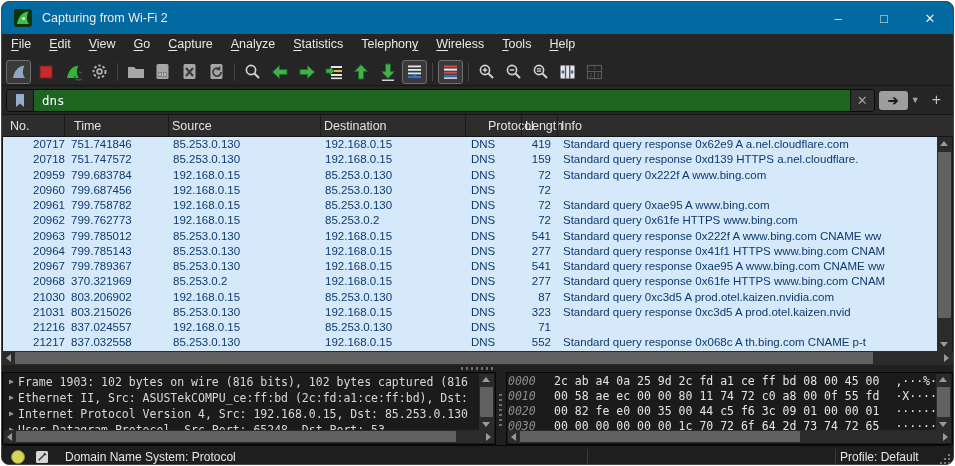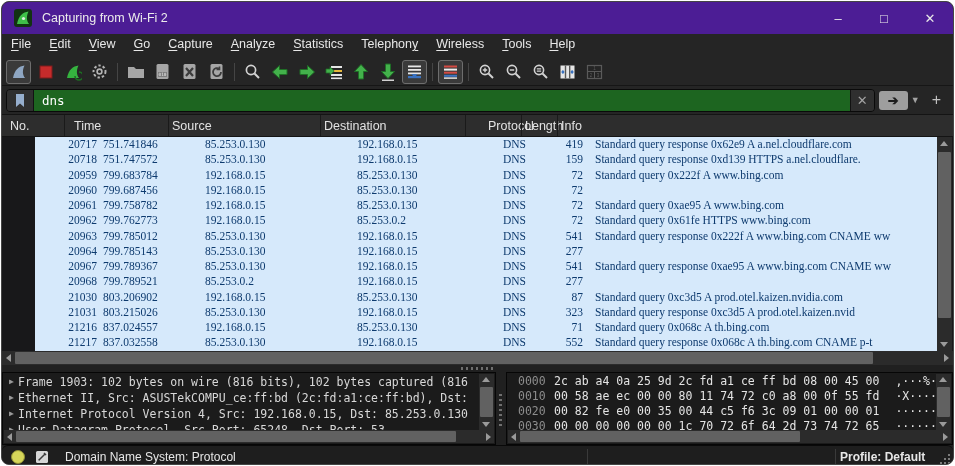--- a/index.html
+++ b/index.html
@@ -1,20 +1,20 @@
 <!DOCTYPE html>
 <html><head>
 <meta charset="utf-8">
 <style>
   html,body{margin:0;padding:0;background:#ffffff;font-family:"Liberation Sans",sans-serif;}
   *{box-sizing:border-box;}
   .window{position:relative;width:953px;height:464px;margin:1px;background:#202020;
     border:1px solid #454545;border-radius:8px;overflow:hidden;}
   
-  .titlebar{height:32px;background:#4c1d95;display:flex;align-items:center;}
+  .titlebar{height:32px;background:#0369a1;display:flex;align-items:center;}
   .app-icon{width:18px;height:18px;margin:0 10px 0 12px;}
   .title-text{color:#ececec;font-size:12.5px;}
   .win-controls{margin-left:auto;display:flex;height:100%;}
   .win-btn{width:46px;height:100%;display:flex;align-items:center;justify-content:center;
     color:#e8e8e8;font-size:13px;}
   
   .menubar{height:24px;background:#252525;display:flex;align-items:flex-start;}
   .menu-item{padding:3px 9px;color:#e8e8e8;font-size:12.5px;white-space:nowrap;}
   .menu-item u{text-underline-offset:2px;}
   
@@ -43,21 +43,21 @@
   .colheaders{position:relative;height:23px;background:#2d2d2d;border-top:1px solid #141414;
     border-bottom:1px solid #141414;color:#e2e2e2;font-size:12.5px;}
   .colheaders span{position:absolute;top:4px;white-space:nowrap;}
   .h-no{left:8px;}.h-time{left:72px;}.h-src{left:170px;}.h-dst{left:322px;}
   .h-proto{left:486px;}.h-len{left:523px;}.h-info{left:559px;}
   .hsep{position:absolute;top:0;bottom:0;width:1px;background:#1a1a1a;}
   
   .listwrap{position:relative;height:214px;background:#18181a;}
   .rows{position:absolute;left:1px;top:0;right:16px;bottom:0;overflow:hidden;}
   .prow{position:relative;height:15.28px;line-height:15.4px;background:#d6e9fb;color:#0d3a6e;
-    font-family:Liberation Serif, serif;font-size:11.5px;white-space:nowrap;margin-left:32px;}
+    font-family:Liberation Sans, sans-serif;font-size:11.5px;white-space:nowrap;}
   .prow span{position:absolute;top:0;}
   .c-no{left:0;width:62px;text-align:right;}
   .c-time{left:68px;}.c-src{left:170px;}.c-dst{left:322px;}.c-proto{left:468px;}
   .c-len{left:490px;width:58px;text-align:right;}
   .c-info{left:560px;right:2px;overflow:hidden;}
   
   .vscroll{position:absolute;right:1px;top:0;width:15px;bottom:0;background:#2b2b2b;}
   .hscroll{position:relative;height:14px;background:#2b2b2b;}
   .sb-thumb{position:absolute;background:#616161;border-radius:1px;}
   .tri{width:0;height:0;position:absolute;}
@@ -76,35 +76,35 @@
   .bottom{display:flex;height:73px;}
   .pane{position:relative;background:#1b1b1b;border:1px solid #060606;}
   .pane-left{width:494px;}
   .pane-right{flex:1;}
   .pane-rows{position:absolute;left:1px;top:1px;right:16px;bottom:14px;overflow:hidden;}
   .drow{height:16px;line-height:16px;display:flex;align-items:center;color:#d8d8d8;
     font-family:"DejaVu Sans Mono",monospace;font-size:11.5px;white-space:nowrap;}
   .drow .arrow{color:#9a9a9a;font-size:8px;width:14px;padding-left:5px;flex:none;}
   .hrow{height:15px;line-height:15px;display:flex;color:#e4e4e4;
     font-family:"DejaVu Sans Mono",monospace;font-size:11.5px;white-space:nowrap;}
-  .hrow .off{color:#8d8d8d;width:40px;padding-left:10px;flex:none;}
+  .hrow .off{color:#8d8d8d;width:40px;flex:none;font-style:italic;}
   .hrow .hex{flex:none;margin-left:6px;}
   .hrow .ascii{margin-left:16px;overflow:hidden;}
   .pane .vscroll{top:1px;bottom:14px;}
   .pane .hscroll{position:absolute;left:1px;right:1px;bottom:1px;}
   
   .statusbar{position:relative;height:22px;background:#1e1e1e;border-top:1px solid #090909;
     display:flex;align-items:center;color:#e6e6e6;font-size:12px;border-radius:6px;}
   .expert-dot{width:14px;height:14px;border-radius:50%;background:#d6d65a;border:1px solid #8e8e35;
     margin:0 10px 0 9px;}
   .comment-ic{margin-right:16px;}
   .status-sep{position:absolute;top:3px;bottom:3px;width:1px;background:#3a3a3a;}
   .st-field{white-space:nowrap;}
   .st-packets{position:absolute;left:598px;white-space:nowrap;margin-top:44px;}
-  .st-profile{position:absolute;left:838px;white-space:nowrap;font-weight:bold;}
+  .st-profile{position:absolute;left:838px;white-space:nowrap;}
   .resize-grip{position:absolute;right:2px;bottom:2px;width:12px;height:12px;
     background:
       radial-gradient(circle at 10px 2px,#7a7a7a 1.2px,transparent 1.5px),
       radial-gradient(circle at 6px 6px,#7a7a7a 1.2px,transparent 1.5px),
       radial-gradient(circle at 10px 6px,#7a7a7a 1.2px,transparent 1.5px),
       radial-gradient(circle at 2px 10px,#7a7a7a 1.2px,transparent 1.5px),
       radial-gradient(circle at 6px 10px,#7a7a7a 1.2px,transparent 1.5px),
       radial-gradient(circle at 10px 10px,#7a7a7a 1.2px,transparent 1.5px);}
 </style>
 </head>
@@ -383,37 +383,39 @@
           <span class="c-len">541</span>
           <span class="c-info">Standard query response 0x222f A www.bing.com CNAME ww</span>
         </div>
         <div class="prow">
           <span class="c-no">20964</span>
           <span class="c-time">799.785143</span>
           <span class="c-src">85.253.0.130</span>
           <span class="c-dst">192.168.0.15</span>
           <span class="c-proto">DNS</span>
           <span class="c-len">277</span>
+          <span class="c-info">Standard query response 0x41f1 HTTPS www.bing.com CNAM</span>
         </div>
         <div class="prow">
           <span class="c-no">20967</span>
           <span class="c-time">799.789367</span>
           <span class="c-src">85.253.0.130</span>
           <span class="c-dst">192.168.0.15</span>
           <span class="c-proto">DNS</span>
           <span class="c-len">541</span>
           <span class="c-info">Standard query response 0xae95 A www.bing.com CNAME ww</span>
         </div>
         <div class="prow">
           <span class="c-no">20968</span>
-          <span class="c-time">799.789521</span>
+          <span class="c-time">370.321969</span>
           <span class="c-src">85.253.0.2</span>
           <span class="c-dst">192.168.0.15</span>
           <span class="c-proto">DNS</span>
           <span class="c-len">277</span>
+          <span class="c-info">Standard query response 0x61fe HTTPS www.bing.com CNAM</span>
         </div>
         <div class="prow">
           <span class="c-no">21030</span>
           <span class="c-time">803.206902</span>
           <span class="c-src">192.168.0.15</span>
           <span class="c-dst">85.253.0.130</span>
           <span class="c-proto">DNS</span>
           <span class="c-len">87</span>
           <span class="c-info">Standard query 0xc3d5 A prod.otel.kaizen.nvidia.com</span>
         </div>
@@ -426,21 +428,20 @@
           <span class="c-len">323</span>
           <span class="c-info">Standard query response 0xc3d5 A prod.otel.kaizen.nvid</span>
         </div>
         <div class="prow">
           <span class="c-no">21216</span>
           <span class="c-time">837.024557</span>
           <span class="c-src">192.168.0.15</span>
           <span class="c-dst">85.253.0.130</span>
           <span class="c-proto">DNS</span>
           <span class="c-len">71</span>
-          <span class="c-info">Standard query 0x068c A th.bing.com</span>
         </div>
         <div class="prow">
           <span class="c-no">21217</span>
           <span class="c-time">837.032558</span>
           <span class="c-src">85.253.0.130</span>
           <span class="c-dst">192.168.0.15</span>
           <span class="c-proto">DNS</span>
           <span class="c-len">552</span>
           <span class="c-info">Standard query response 0x068c A th.bing.com CNAME p-t</span>
         </div>

